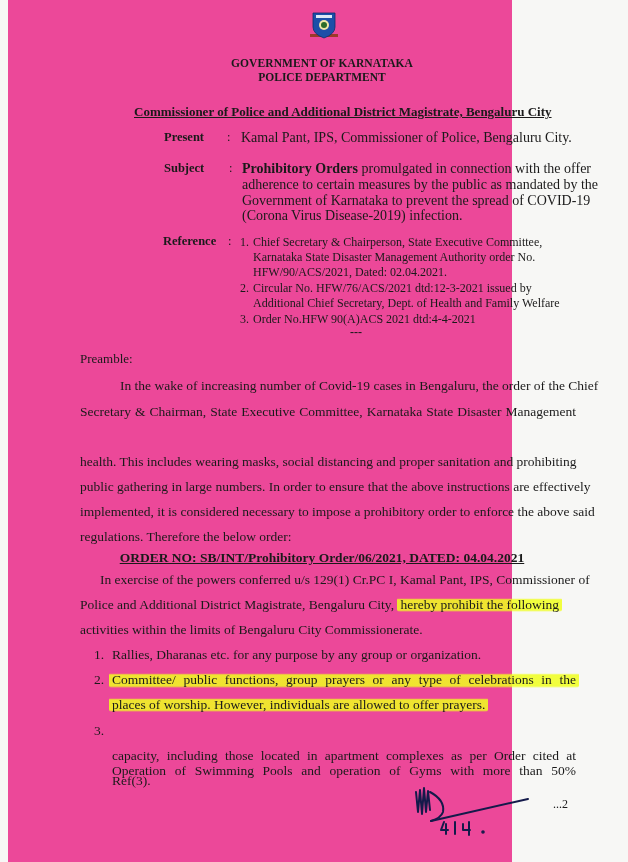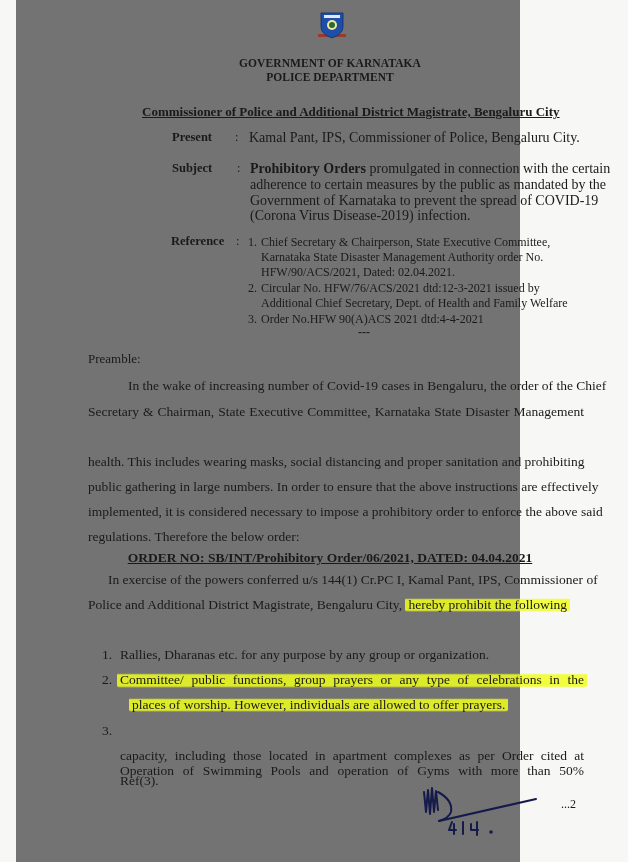--- a/index.html
+++ b/index.html
@@ -3,21 +3,21 @@
 <meta charset="utf-8">
 <style>
   html, body { margin:0; padding:0; }
   body {
     width:628px; height:862px; overflow:hidden;
     background:#f7f7f5;
     font-family:"Liberation Serif", "DejaVu Serif", serif;
     color:#1a1a1a;
     position:relative;
   }
-  .page { position:absolute; left:16px; top:0; width:504px; height:862px; background:#737373; }
+  .page { position:absolute; left:8px; top:0; width:504px; height:862px; background:#ec4899; }
   .abs { position:absolute; white-space:nowrap; }
 
   
   .logo { position:absolute; left:302px; top:10px; width:28px; height:30px; }
   .gov { left:0; width:628px; text-align:center; top:57px; font-weight:bold; font-size:11.5px; letter-spacing:0.1px; }
   .dept { left:0; width:628px; text-align:center; top:71px; font-weight:bold; font-size:11.5px; }
   .office { left:126px; top:104px; font-weight:bold; font-size:13px; text-decoration:underline; }
 
   .lbl { font-weight:bold; font-size:12.5px; }
   .colon { font-size:12.5px; }
@@ -57,21 +57,21 @@
   <div class="abs dept">POLICE DEPARTMENT</div>
   <div class="abs office">Commissioner of Police and Additional District Magistrate, Bengaluru City</div>
 
   <div class="abs lbl" style="left:156px; top:130px;">Present</div>
   <div class="abs colon" style="left:219px; top:130px;">:</div>
   <div class="abs txt" style="left:233px; top:130px;">Kamal Pant, IPS, Commissioner of Police, Bengaluru City.</div>
 
   <div class="abs lbl" style="left:156px; top:161px;">Subject</div>
   <div class="abs colon" style="left:221px; top:161px;">:</div>
   <div class="abs txt" style="left:234px; top:161px; width:316px; text-align:justify; text-align-last:justify;">
-    <b>Prohibitory Orders</b><span> promulgated in connection with the certain</span>
+    <b>Prohibitory Orders</b><span> promulgated in connection with the offer</span>
   </div>
   <div class="abs txt" style="left:234px; top:177px; width:316px; text-align:justify; text-align-last:justify;">adherence to certain measures by the public as mandated by the</div>
   <div class="abs txt" style="left:234px; top:193px; width:316px; text-align:justify; text-align-last:justify;">Government of Karnataka to prevent the spread of COVID-19</div>
   <div class="abs txt" style="left:234px; top:208px;">(Corona Virus Disease-2019) infection.</div>
 
   <div class="abs lbl" style="left:155px; top:234px;">Reference</div>
   <div class="abs colon" style="left:220px; top:234px;">:</div>
 
   <div class="abs ref" style="left:232px; top:235px;">1.</div>
   <div class="abs ref" style="left:245px; top:250px;">Karnataka State Disaster Management Authority order No.</div>
@@ -90,29 +90,30 @@
   <div class="abs preamble-h">Preamble:</div>
   <div class="abs para" style="left:112px; width:456px; top:378px;">In the wake of increasing number of Covid-19 cases in  Bengaluru, the order of the Chief</div>
   <div class="abs para" style="top:404px;">Secretary &amp; Chairman, State Executive Committee, Karnataka State Disaster Management</div>
   <div class="abs para" style="top:454px;">health. This includes wearing masks, social distancing and proper sanitation and prohibiting</div>
   <div class="abs para" style="top:479px;">public gathering in large numbers. In order to ensure that the above instructions are effectively</div>
   <div class="abs para" style="top:504px;">implemented, it is considered necessary to impose a prohibitory order to enforce the above said</div>
   <div class="abs para-last" style="top:529px;">regulations. Therefore the below order:</div>
 
   <div class="abs order-no">ORDER NO: SB/INT/Prohibitory Order/06/2021, DATED: 04.04.2021</div>
 
-  <div class="abs para" style="left:92px; width:476px; top:572px;">In exercise of the powers conferred u/s 144(1) Cr.PC I, Kamal Pant, IPS, Commissioner of</div>
+  <div class="abs para" style="left:92px; width:476px; top:572px;">In exercise of the powers conferred u/s 129(1) Cr.PC I, Kamal Pant, IPS, Commissioner of</div>
   <div class="abs para-last" style="top:597px; width:496px; white-space:nowrap;"><span>Police and Additional District Magistrate, Bengaluru City, </span><span class="hl">hereby prohibit the following</span></div>
+  <div class="abs para-last" style="top:622px;">activities within the limits of Bengaluru City Commissionerate.</div>
 
   <div class="abs li-num" style="left:86px; top:647px;">1.</div>
   <div class="abs li-text" style="left:104px; top:647px;">Rallies, Dharanas etc. for any purpose by any group or organization.</div>
 
   <div class="abs li-num" style="left:86px; top:672px;">2.</div>
   <div class="abs li-text" style="left:101px; top:672px;"><span class="hl" style="display:inline-block; width:464px; text-align:justify; text-align-last:justify;">Committee/ public functions, group prayers or any type of celebrations in the</span></div>
-  <div class="abs li-text" style="left:101px; top:697px;margin-left:12px;"><span class="hl">places of worship. However, individuals are allowed to offer prayers.</span></div>
+  <div class="abs li-text" style="left:101px; top:697px;"><span class="hl">places of worship. However, individuals are allowed to offer prayers.</span></div>
 
   <div class="abs li-num" style="left:86px; top:723px;">3.</div>
   <div class="abs li-just" style="left:104px; width:464px; top:723px;margin-top:40px;">Operation of Swimming Pools and operation of Gyms with more than 50%</div>
   <div class="abs li-just" style="left:104px; width:464px; top:748px;">capacity, including those located in apartment complexes as per Order cited at</div>
   <div class="abs li-text" style="left:104px; top:773px;">Ref(3).</div>
 
   <svg class="sig" viewBox="0 0 150 55">
     <g fill="none" stroke="#141a4a" stroke-width="2" stroke-linecap="round" stroke-linejoin="round">
       <path d="M3 10 L5 30 L7 8 L9 32 L11 6 L13 30 L15 9 L17 28"></path>
       <path d="M17 10 Q32 18 30 30 Q28 36 18 39"></path>

